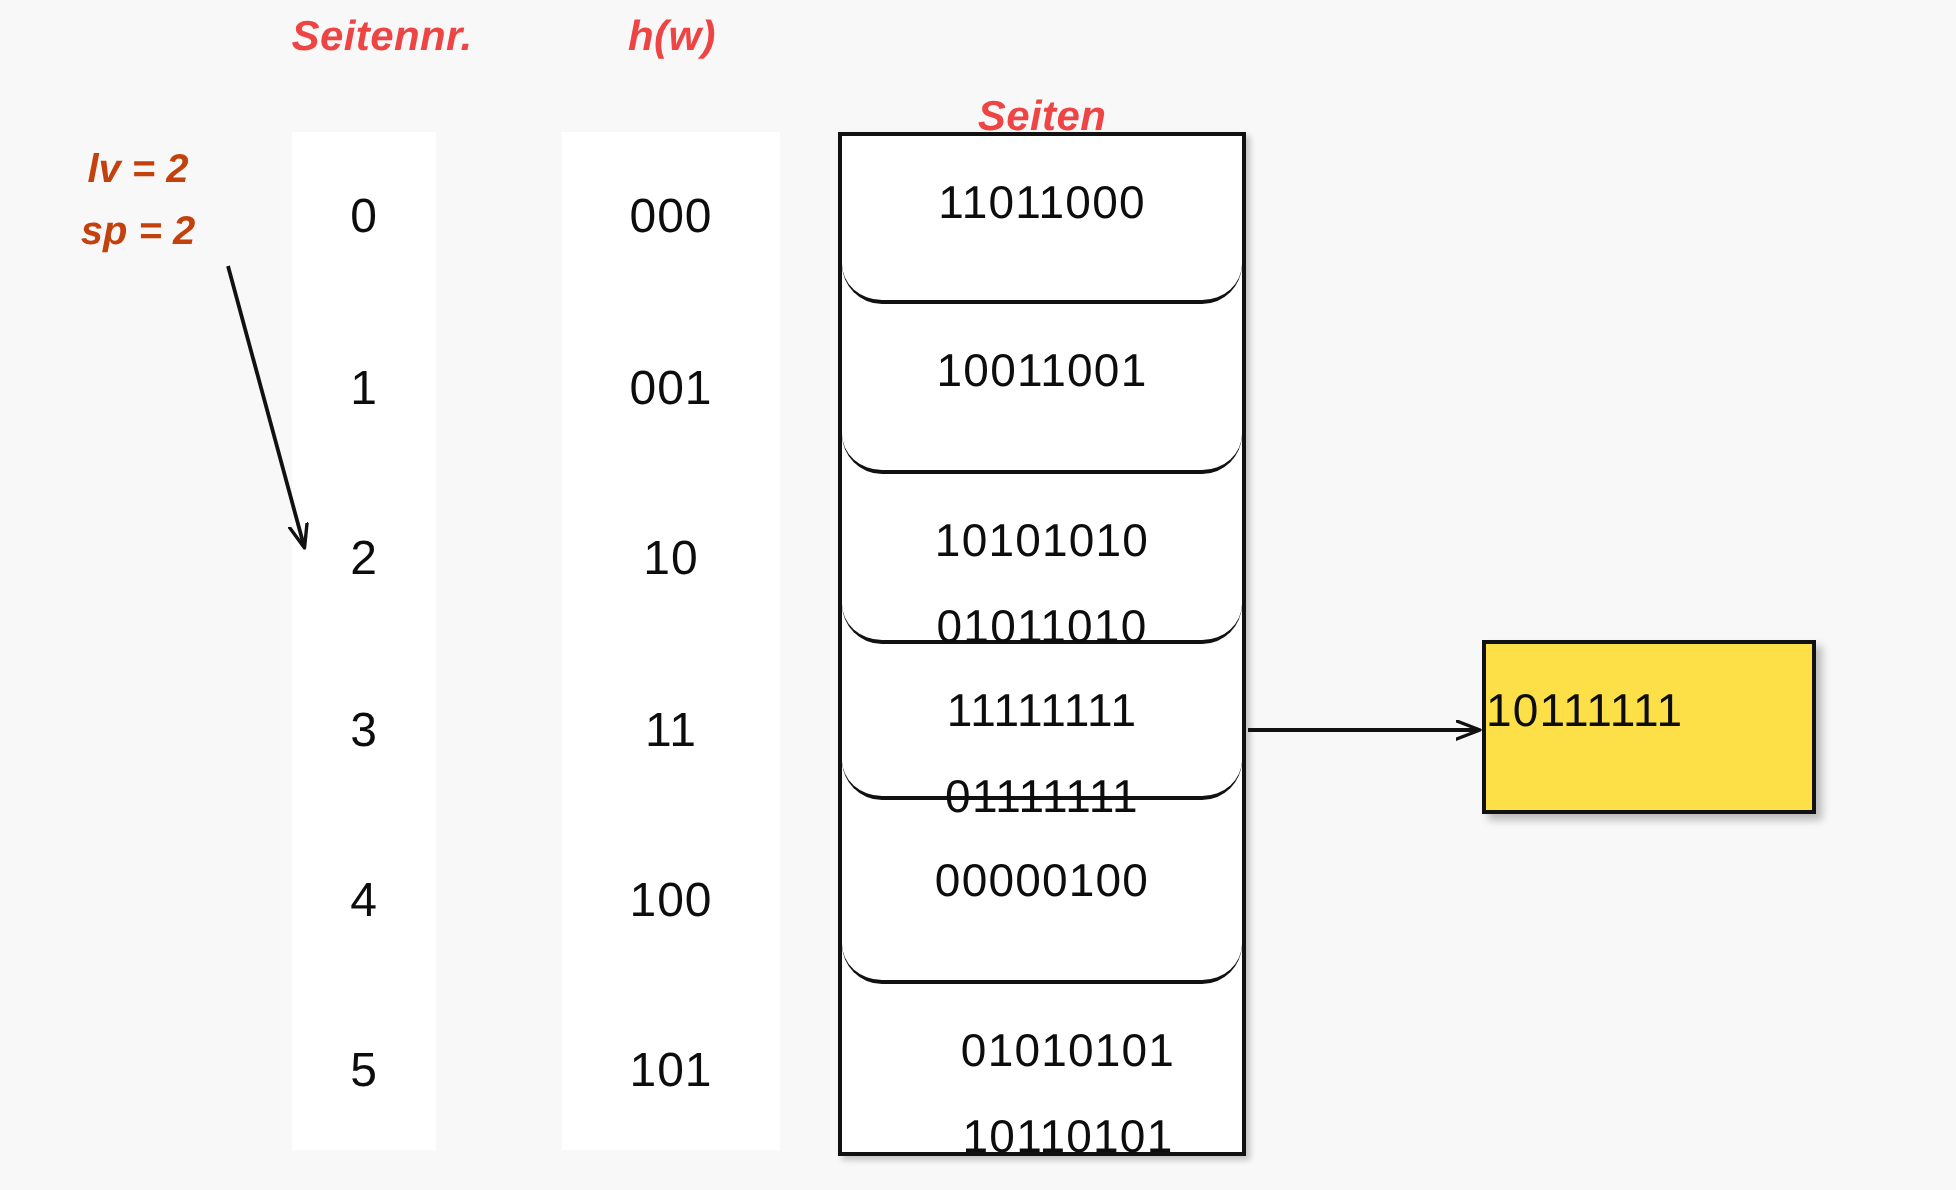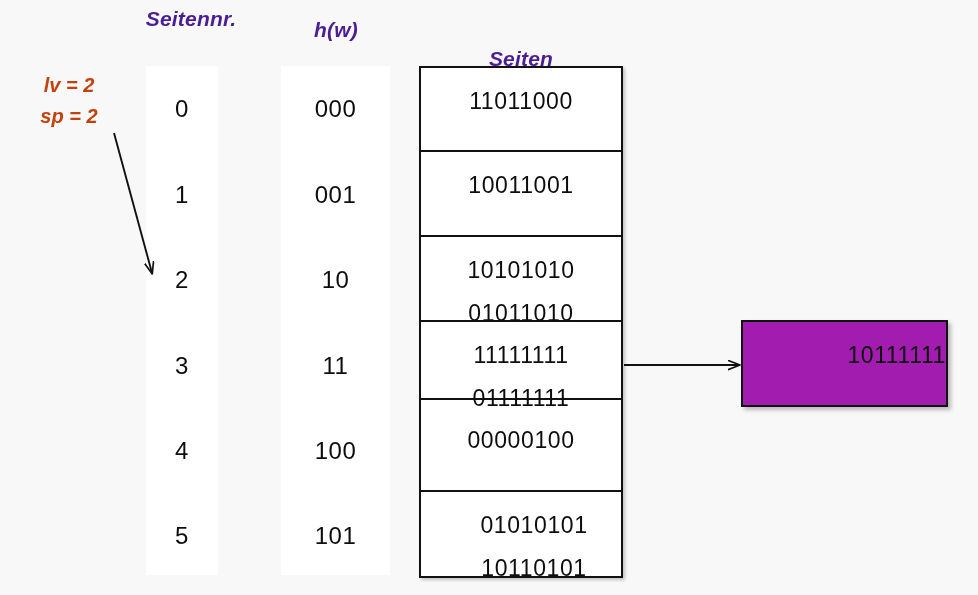--- a/index.html
+++ b/index.html
@@ -23,26 +23,26 @@
     height: 595px;
   }
 
   
   .col-header {
     position: absolute;
     font-style: italic;
     font-weight: 600;
     font-size: 21px;
     letter-spacing: 0.2px;
-    color: #4c1d95;
+    color: #ef4444;
     text-align: center;
     white-space: nowrap;
   }
   #hdr-seitennr { left: 126px;  top: 7px;  width: 130px; }
-  #hdr-hw       { left: 276px;  top: 7px;  width: 120px; margin-top: 11px; }
+  #hdr-hw       { left: 276px;  top: 7px;  width: 120px; }
   #hdr-seiten   { left: 449px;  top: 7px;  width: 144px; margin-top: 40px; }
   #hdr-overflow { left: 735px;  top: 7px;  width: 220px; }
 
   
   #params {
     position: absolute;
     left: 14px;
     top: 70px;
     width: 110px;
     text-align: center;
@@ -91,42 +91,43 @@
     box-shadow: 2px 2px 3px rgba(0,0,0,0.22);
   }
   .page-box {
     position: absolute;
     left: 0;
     width: 100%;
     box-sizing: border-box;
     border-bottom: 2px solid #111111;
     padding-top: 12px;
     text-align: center;
+    border-radius: 20px;
   }
   .page-box:last-child { border-bottom: none; margin-left: 13px; }
   .page-line {
     font-size: 23px;
     line-height: 43px;
     color: #0d0d0d;
     letter-spacing: 0.6px;
   }
 
   
   #overflow-box {
     position: absolute;
     left: 741px;
     top: 320px;
-    width: 207px;
+    width: 167px;
     height: 87px;
-    background: #a21caf;
+    background: #fde047;
     border: 2px solid #111111;
     box-sizing: border-box;
     box-shadow: 3px 3px 4px rgba(0,0,0,0.25);
     padding-top: 13px;
-    text-align: right;
+    text-align: left;
   }
   #overflow-box .page-line { line-height: 40px; }
 
   
   #arrows {
     position: absolute;
     left: 0;
     top: 0;
     width: 978px;
     height: 595px;

